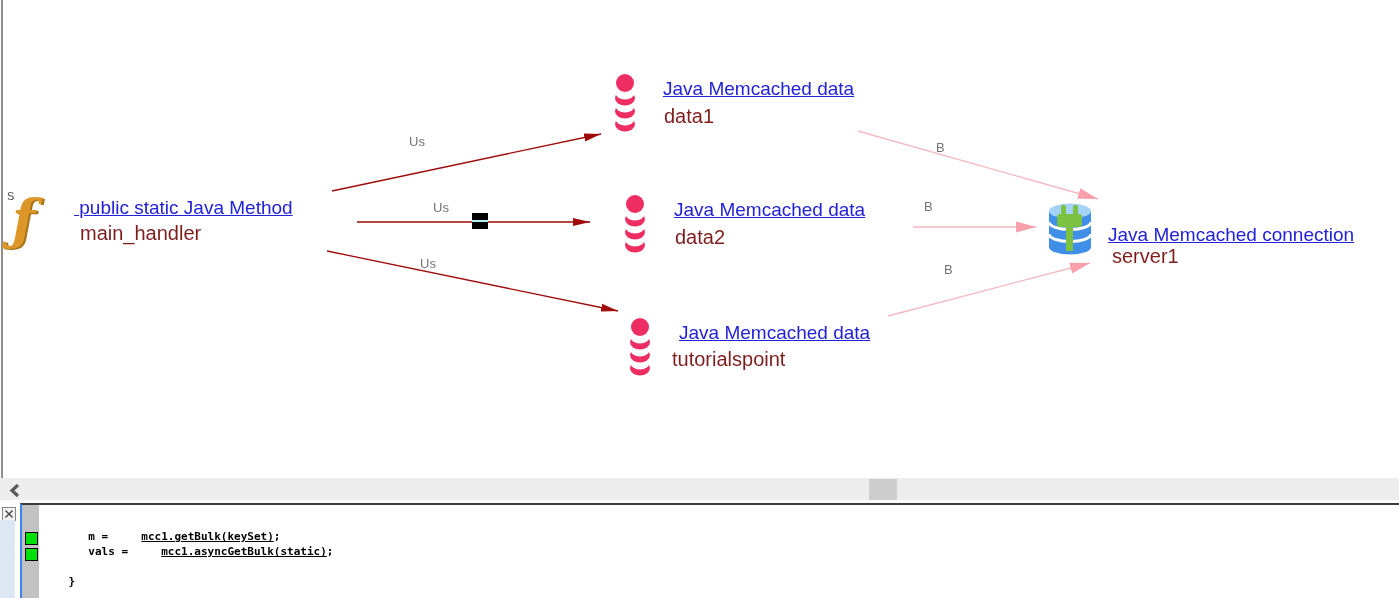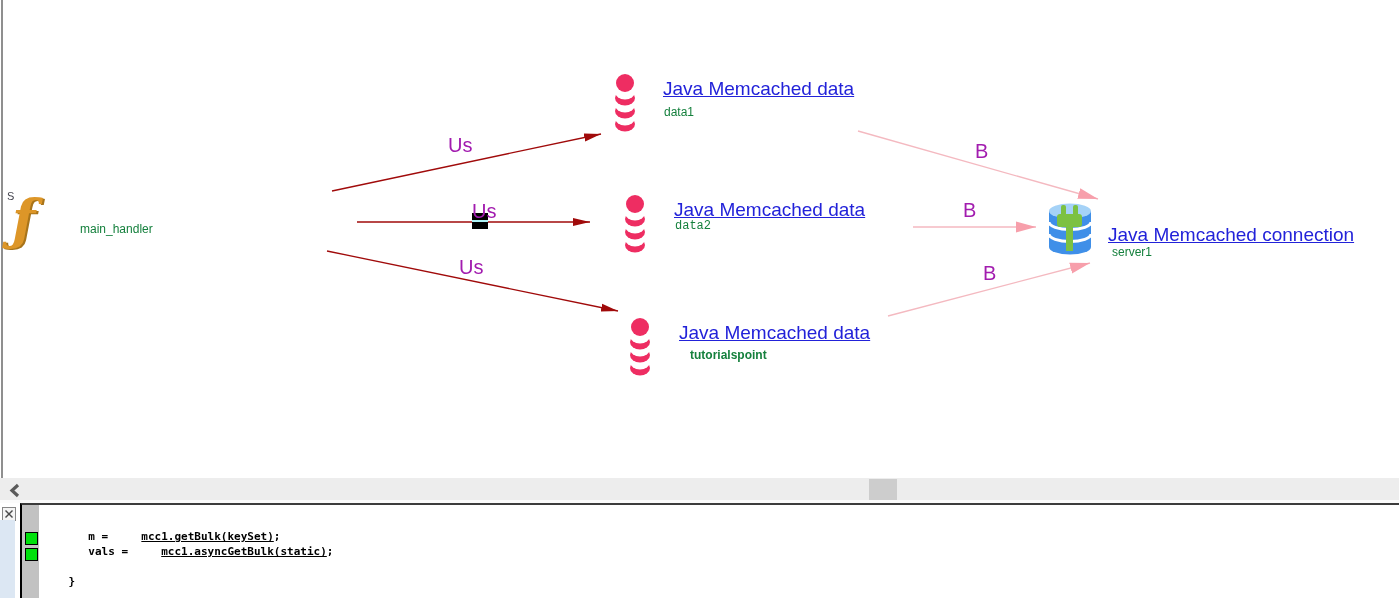--- a/index.html
+++ b/index.html
@@ -6,38 +6,38 @@
   .screen{position:relative;width:1399px;height:598px;background:#ffffff;overflow:hidden;
           font-family:"Liberation Sans", sans-serif;}
 
   
   .canvas{position:absolute;left:0;top:0;width:1399px;height:478px;background:#ffffff;}
   .win-border{position:absolute;left:1px;top:0;width:2px;height:505px;background:#8f8f8f;}
   .edges-svg{position:absolute;left:0;top:0;width:1399px;height:478px;}
 
   .abs{position:absolute;}
   .node-title{font-size:19px;color:#2222d9;text-decoration:underline;white-space:pre;cursor:pointer;}
-  .node-name{font-size:12px;color:#15803d;white-space:pre;}
-  .edge-label{font-size:20px;color:#a21caf;margin-left:39px;}
+  .node-name{font-size:20px;color:#7f1d1d;white-space:pre;}
+  .edge-label{font-size:13px;color:#737373;}
   .modifier{font-size:11px;color:#44444e;}
 
   .f-icon{font-family:"DejaVu Serif", serif;font-style:italic;font-weight:bold;
           font-size:54px;line-height:54px;color:#dd9628;text-shadow:2px 1px 0 #a8741a;}
 
   
   .hscroll{position:absolute;left:0;top:478px;width:1399px;height:25px;background:#ededed;
            border-bottom:3px solid #fbfbfb;box-sizing:border-box;}
   .hscroll-left{position:absolute;left:4px;top:2px;width:22px;height:20px;display:flex;
                 align-items:center;justify-content:center;cursor:pointer;}
   .hscroll-thumb{position:absolute;left:869px;top:1px;width:28px;height:21px;background:#cdcdcd;cursor:grab;}
 
   
   .code-panel{position:absolute;left:0;top:503px;width:1399px;height:95px;background:#ffffff;}
   .panel-frame{position:absolute;left:20px;top:0;right:0;bottom:0;
-               border-top:2px solid #3c3c3c;border-left:2px solid #000000;box-sizing:border-box;}
+               border-top:2px solid #3c3c3c;border-left:2px solid #3b82f6;box-sizing:border-box;}
   .close-btn{position:absolute;left:2px;top:4px;width:12px;height:12px;background:#f4f4f4;
              border:1px solid #868686;display:flex;align-items:center;justify-content:center;cursor:pointer;}
   .blue-strip{position:absolute;left:0;top:17px;width:15px;height:78px;background:#dce7f3;}
   .gutter{position:absolute;left:0;top:0;width:17px;height:100%;background:#c2c2c2;}
   .bp{position:absolute;left:3px;width:13px;height:13px;background:#00e10c;border:1px solid #000;box-sizing:border-box;}
   .bp1{top:27px;} .bp2{top:43px;}
   .code{position:absolute;left:20px;top:24px;font-family:"DejaVu Sans Mono", monospace;
         font-size:11px;font-weight:bold;line-height:15px;color:#000;}
   .code-line{white-space:pre;height:15px;}
   .code-link{text-decoration:underline;cursor:pointer;}
@@ -70,20 +70,21 @@
       <g>
         <rect x="472" y="213" width="16" height="16" fill="#000000"></rect>
         <line x1="472" y1="221" x2="488" y2="221" stroke="#aef2f5" stroke-width="2"></line>
       </g>
     </svg>
 
     <div class="win-border"></div>
 
     <span class="abs modifier" style="left:7px;top:190px;">S</span>
     <div class="abs f-icon" style="left:12px;top:192px;">ƒ</div>
+    <div class="abs node-title" style="left:74px;top:197px;"> public static Java Method</div>
     <div class="abs node-name" style="left:80px;top:222px;">main_handler</div>
 
     <svg class="abs" style="left:612px;top:74px;" width="28" height="58" viewBox="0 0 28 58">
       <ellipse cx="13" cy="50" rx="10" ry="7.5" fill="#ee2d62"></ellipse>
       <ellipse cx="13" cy="44" rx="10" ry="7.5" fill="#ffffff"></ellipse>
       <ellipse cx="13" cy="37" rx="10" ry="7.5" fill="#ee2d62"></ellipse>
       <ellipse cx="13" cy="31" rx="10" ry="7.5" fill="#ffffff"></ellipse>
       <ellipse cx="13" cy="24" rx="10" ry="7.5" fill="#ee2d62"></ellipse>
       <ellipse cx="13" cy="18" rx="10" ry="7.5" fill="#ffffff"></ellipse>
       <ellipse cx="13" cy="9" rx="9" ry="9" fill="#ee2d62"></ellipse>
@@ -94,33 +95,33 @@
     <svg class="abs" style="left:622px;top:195px;" width="28" height="58" viewBox="0 0 28 58">
       <ellipse cx="13" cy="50" rx="10" ry="7.5" fill="#ee2d62"></ellipse>
       <ellipse cx="13" cy="44" rx="10" ry="7.5" fill="#ffffff"></ellipse>
       <ellipse cx="13" cy="37" rx="10" ry="7.5" fill="#ee2d62"></ellipse>
       <ellipse cx="13" cy="31" rx="10" ry="7.5" fill="#ffffff"></ellipse>
       <ellipse cx="13" cy="24" rx="10" ry="7.5" fill="#ee2d62"></ellipse>
       <ellipse cx="13" cy="18" rx="10" ry="7.5" fill="#ffffff"></ellipse>
       <ellipse cx="13" cy="9" rx="9" ry="9" fill="#ee2d62"></ellipse>
     </svg>
     <div class="abs node-title" style="left:674px;top:199px;">Java Memcached data</div>
-    <div class="abs node-name" style="left:675px;top:219px;font-family:Liberation Mono, monospace;">data2</div>
+    <div class="abs node-name" style="left:675px;top:226px;">data2</div>
 
     <svg class="abs" style="left:627px;top:318px;" width="28" height="58" viewBox="0 0 28 58">
       <ellipse cx="13" cy="50" rx="10" ry="7.5" fill="#ee2d62"></ellipse>
       <ellipse cx="13" cy="44" rx="10" ry="7.5" fill="#ffffff"></ellipse>
       <ellipse cx="13" cy="37" rx="10" ry="7.5" fill="#ee2d62"></ellipse>
       <ellipse cx="13" cy="31" rx="10" ry="7.5" fill="#ffffff"></ellipse>
       <ellipse cx="13" cy="24" rx="10" ry="7.5" fill="#ee2d62"></ellipse>
       <ellipse cx="13" cy="18" rx="10" ry="7.5" fill="#ffffff"></ellipse>
       <ellipse cx="13" cy="9" rx="9" ry="9" fill="#ee2d62"></ellipse>
     </svg>
     <div class="abs node-title" style="left:679px;top:322px;">Java Memcached data</div>
-    <div class="abs node-name" style="left:690px;top:348px;font-weight:bold;">tutorialspoint</div>
+    <div class="abs node-name" style="left:672px;top:348px;">tutorialspoint</div>
 
     <svg class="abs" style="left:1044px;top:202px;" width="52" height="54" viewBox="0 0 52 54">
       <ellipse cx="26" cy="45" rx="21" ry="7.5" fill="#3f8fe8"></ellipse>
       <rect x="5" y="9" width="42" height="36" fill="#3f8fe8"></rect>
       <path d="M 5 20 A 21 7.5 0 0 0 47 20" stroke="#ffffff" stroke-width="3" fill="none"></path>
       <path d="M 5 32 A 21 7.5 0 0 0 47 32" stroke="#ffffff" stroke-width="3" fill="none"></path>
       <ellipse cx="26" cy="9" rx="21" ry="7.5" fill="#a5d2f7"></ellipse>
       <rect x="17" y="3" width="5" height="12" rx="2" fill="#7cc142"></rect>
       <rect x="29" y="3" width="5" height="12" rx="2" fill="#7cc142"></rect>
       <rect x="13" y="12" width="25" height="13" rx="3" fill="#7cc142"></rect>

